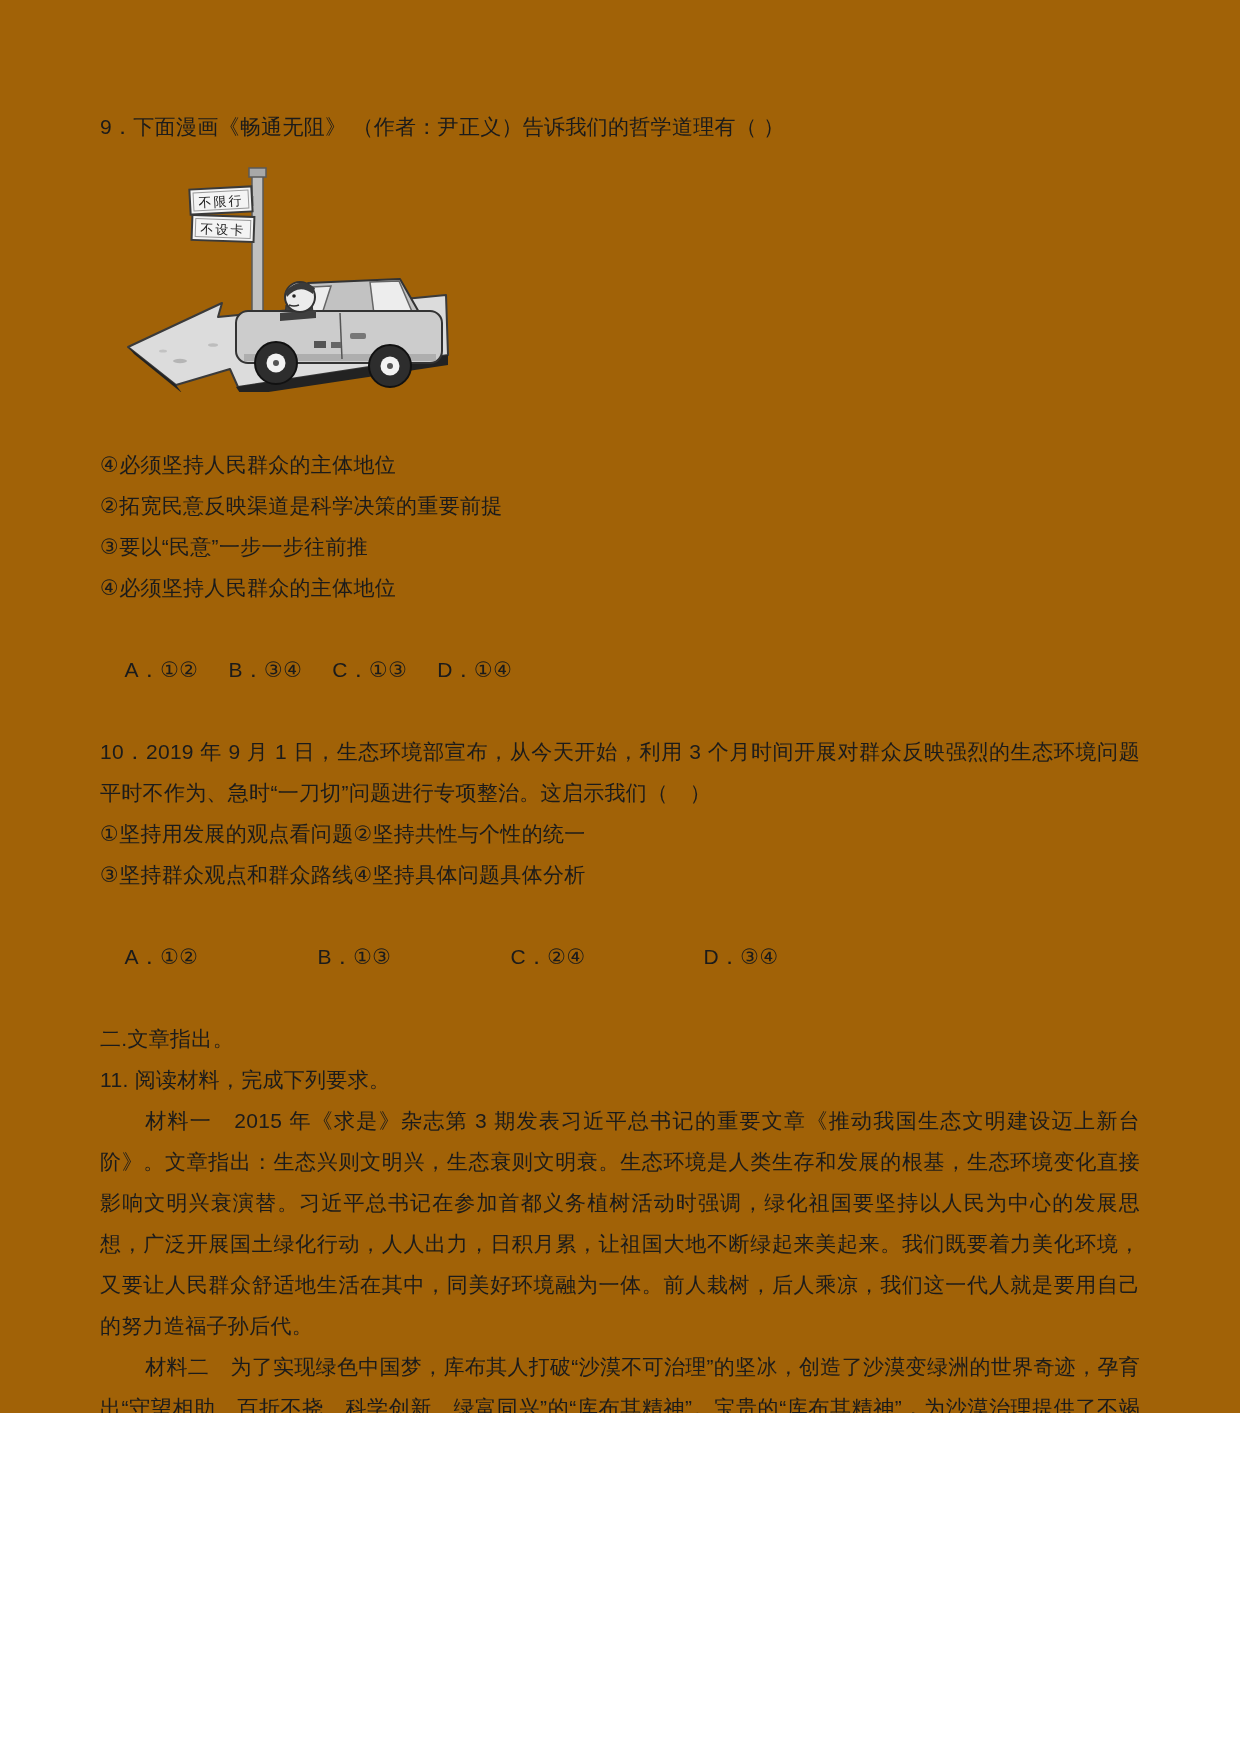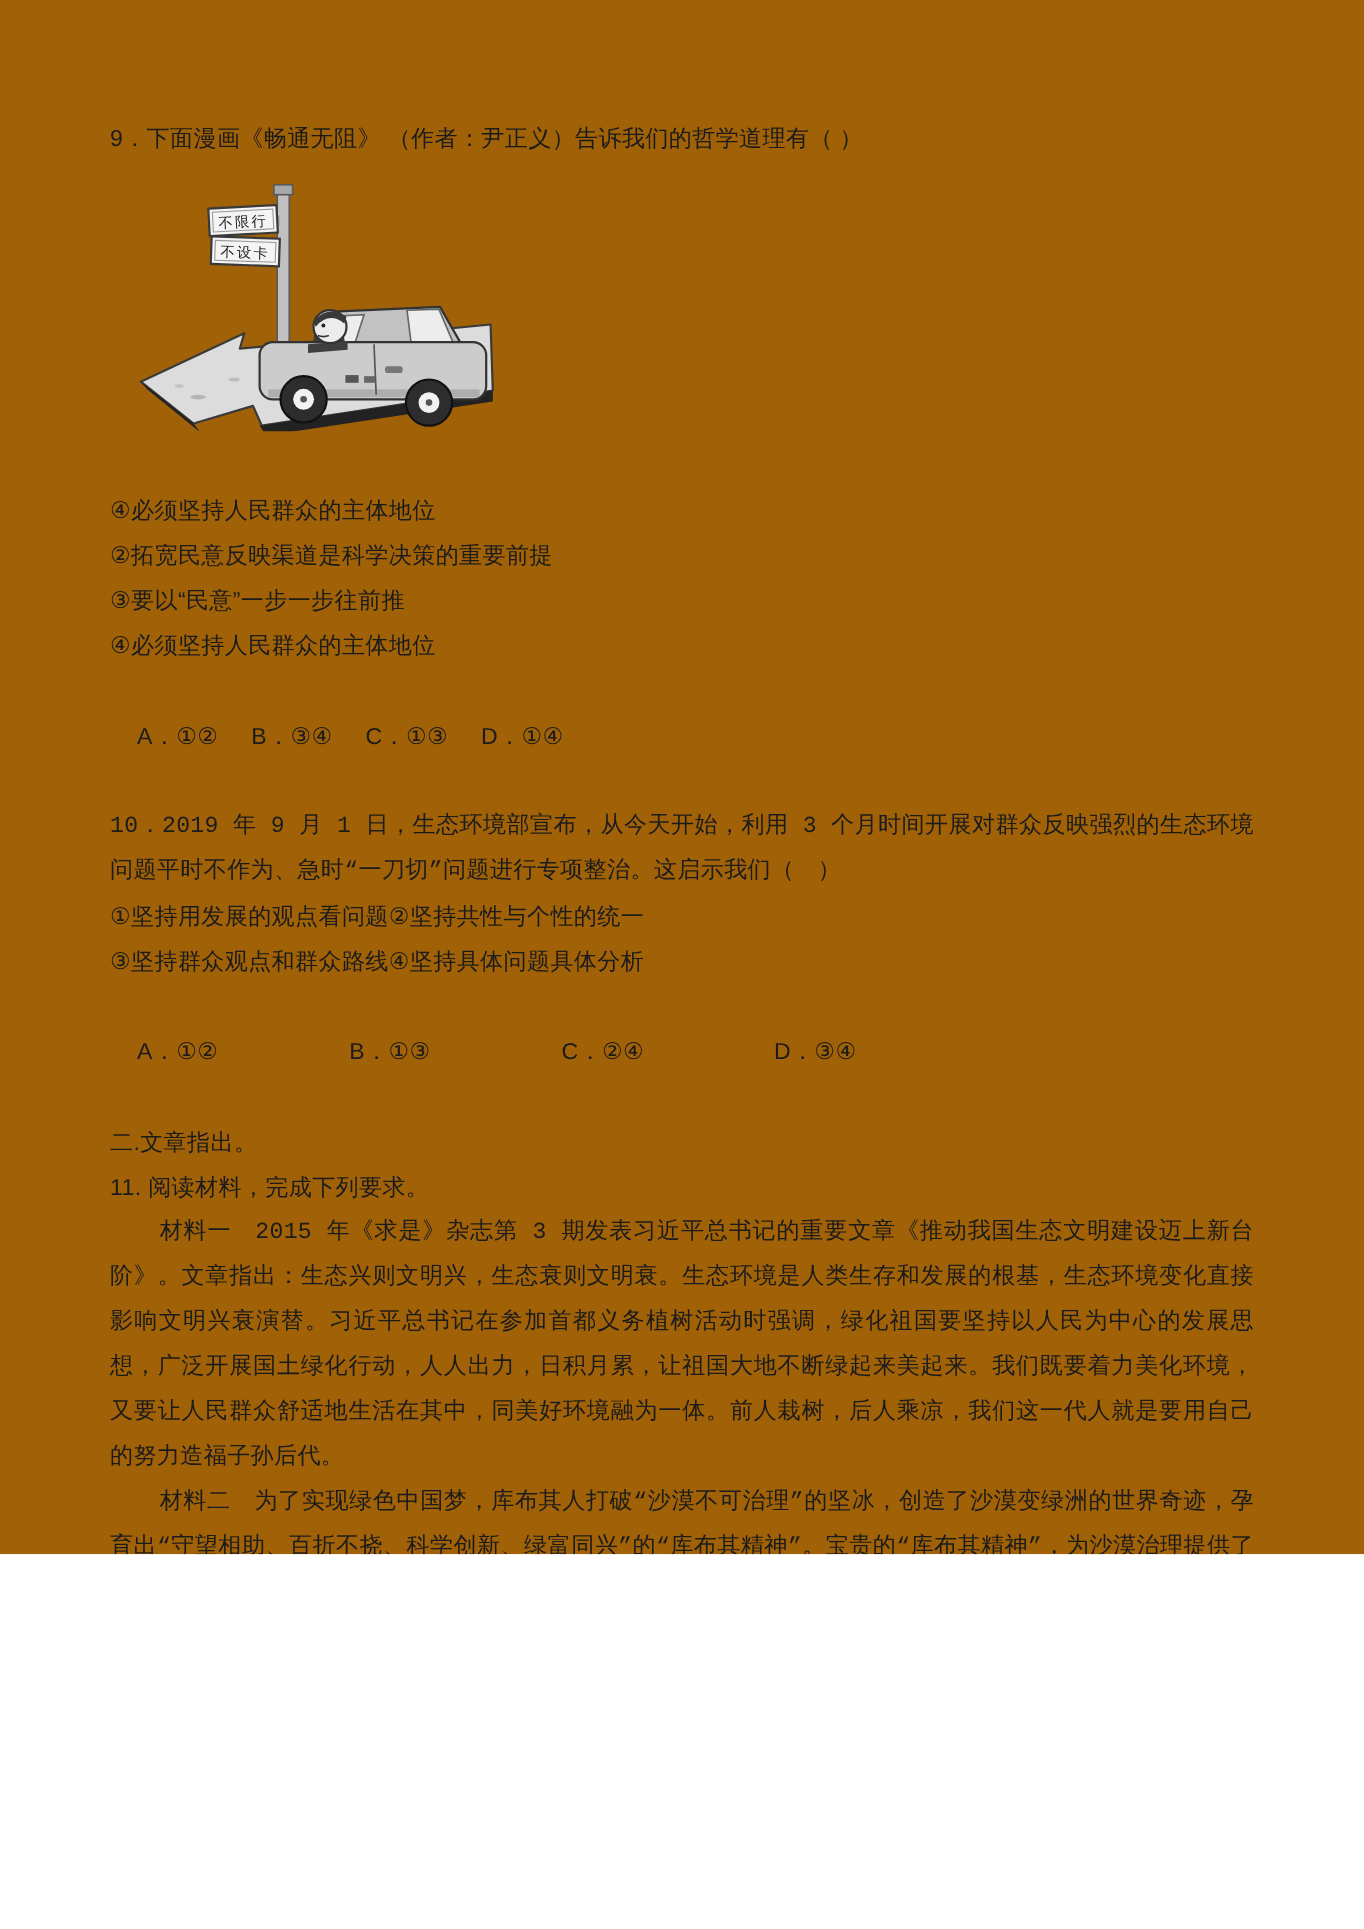--- a/index.html
+++ b/index.html
@@ -9,21 +9,21 @@
     background:#a16207;
     box-sizing:border-box;
     padding:106px 100px 0 100px;
     font-family:"Liberation Sans","DejaVu Sans",sans-serif;
     font-size:21px;line-height:41px;
     color:#1b1b1b;
     letter-spacing:.3px;
     overflow:hidden;
   }
   .line{white-space:pre-wrap;}
-  .para{text-align:justify;text-justify:inter-character;font-family:Liberation Mono, monospace;}
+  .para{text-align:justify;text-justify:inter-character;}
   .indent{text-indent:2.15em;}
   .cartoon{width:335px;height:237px;margin:8px 0 52px 18px;}
   .cartoon svg{width:100%;height:100%;display:block;}
   .ans9 span:not(:last-child){margin-right:30px;}
   .ans10 span:not(:last-child){display:inline-block;width:193px;}
   .footer{margin-top:35px;text-align:center;font-size:19px;color:#222;}
 </style>
 </head>
 <body>
 

